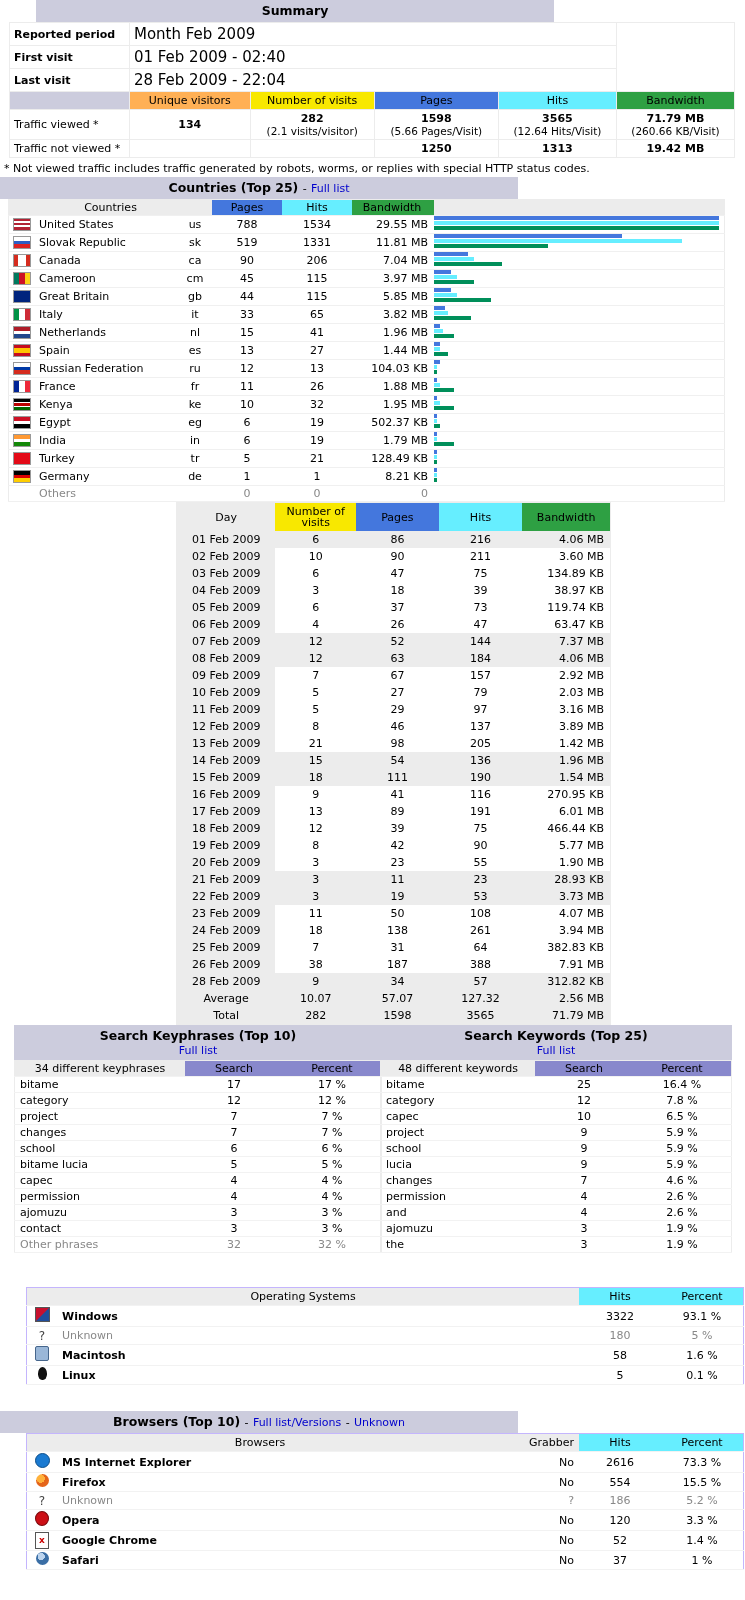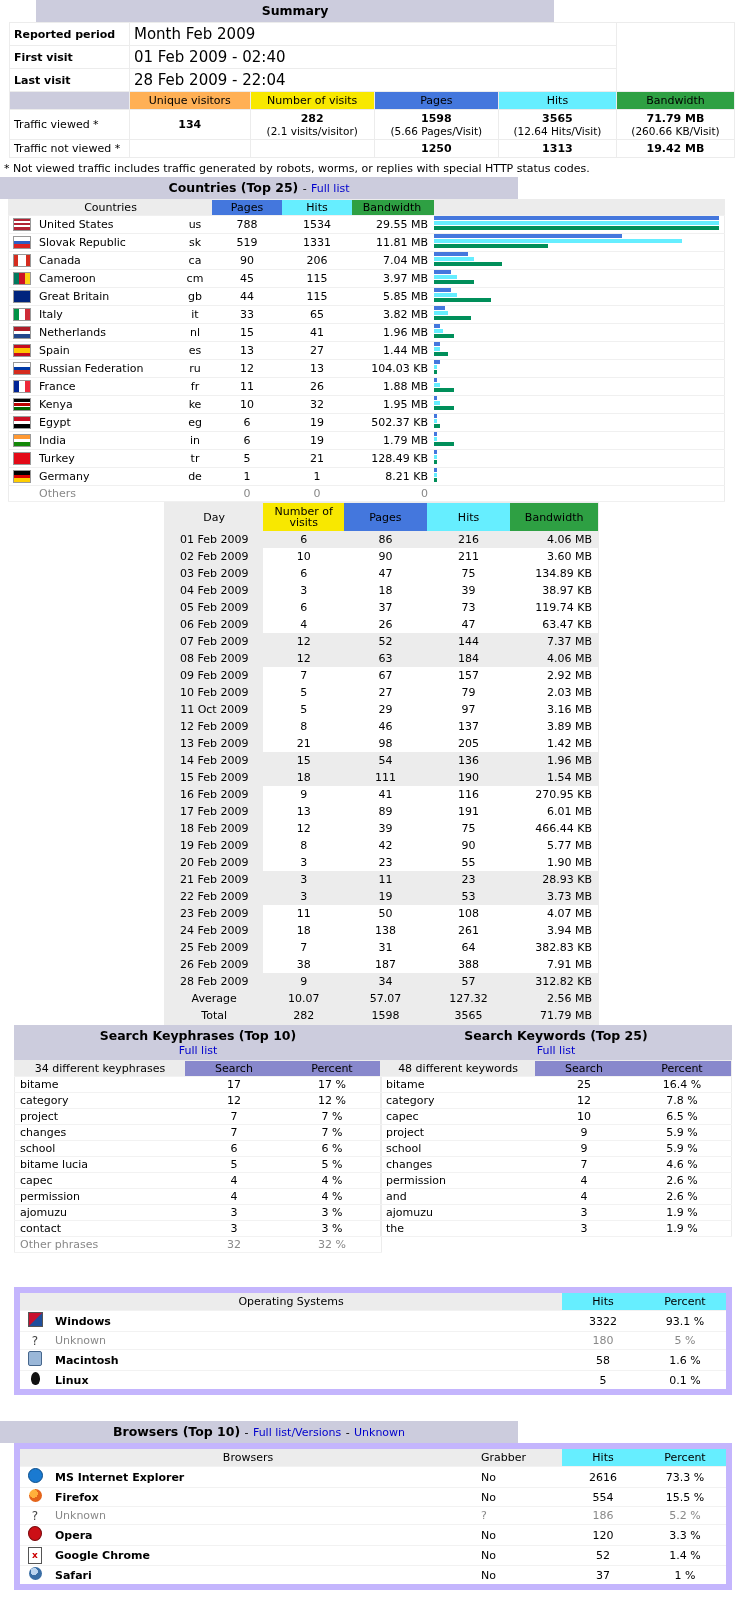--- a/index.html
+++ b/index.html
@@ -63,21 +63,21 @@
   .bars{position:relative;height:17px;}
   .bar{height:4px;display:block;margin-bottom:1px;}
   .bar.p{background:#4477DD;}
   .bar.h{background:#66EEFF;}
   .bar.b{background:#008F5A;}
 
   
   .flag{display:inline-block;width:16px;height:11px;border:1px solid #999;vertical-align:middle;overflow:hidden;position:relative;}
 
   
-  #days-wrap{width:599px;}
+  #days-wrap{width:599px;padding-left:12px;}
   table.days{border:1px solid #ECECEC;margin-left:164px;}
   table.days td{padding:2px 6px;font-size:11px;text-align:center;}
   table.days tr.alt td{background:#ECECEC;}
   .dh td{color:#000;text-align:center;padding:3px 6px !important;}
   .dh .d{background:#ECECEC;width:92px;}
   .dh .v{background:#F8E800;width:72px;line-height:11px;}
   .dh .p{background:#4477DD;width:76px;}
   .dh .h{background:#66EEFF;width:76px;}
   .dh .b{background:#2EA043;width:78px;}
   .dayname{background:#ECECEC;}
@@ -96,31 +96,31 @@
   table.kp .kh td{background:#ECECEC;text-align:center;}
   table.kp .kh td.s{background:#8888CC;width:88px;}
   table.kp .kh td.pc{background:#8888CC;width:88px;}
   table.kp td.num{text-align:center;width:88px;}
   table.kp td.pct{text-align:center;width:88px;}
   .otherrow td{color:#888888;}
 
   
   .os-title{width:518px;}
   .br-title{width:518px;}
-  table.os,table.br{border:6px solid #c4b5fd;margin-left:14px;width:718px;}
+  table.os,table.br{border:1px solid #c4b5fd;margin-left:26px;width:718px;}
   table.os td,table.br td{font-size:11px;padding:2px 5px;border-bottom:1px solid #F2F2F2;}
   .oh td{background:#ECECEC;text-align:center;}
   .oh td.hits{background:#66EEFF;width:72px;}
   .oh td.pct{background:#66EEFF;width:72px;}
   .oh td.grab{background:#ECECEC;width:76px;}
   table.os td.name,table.br td.name{font-weight:bold;}
   table.os tr.unk td,table.br tr.unk td{color:#888888;font-weight:normal;}
   td.ic{width:30px;text-align:center;padding:1px 0 !important;}
   td.hits,td.pct{text-align:center;width:72px;}
-  td.grab{text-align:left;width:76px;}
+  td.grab{text-align:right;width:76px;}
   .spacer{height:26px;}
 </style>
 </head>
 <body>
 
 <div id="summary-wrap">
   <div class="sect-title sum-title">Summary</div>
   <table class="summary">
     <tbody>
         <tr>
@@ -495,21 +495,21 @@
           <td class="bw">2.92 MB</td>
         </tr>
         <tr>
           <td class="dayname">10 Feb 2009</td>
           <td>5</td>
           <td>27</td>
           <td>79</td>
           <td class="bw">2.03 MB</td>
         </tr>
         <tr>
-          <td class="dayname">11 Oct 2009</td>
+          <td class="dayname">11 Feb 2009</td>
           <td>5</td>
           <td>29</td>
           <td>97</td>
           <td class="bw">3.16 MB</td>
         </tr>
         <tr>
           <td class="dayname">12 Feb 2009</td>
           <td>8</td>
           <td>46</td>
           <td>137</td>
@@ -744,20 +744,25 @@
             <td>project</td>
             <td class="num">9</td>
             <td class="pct">5.9 %</td>
           </tr>
           <tr>
             <td>school</td>
             <td class="num">9</td>
             <td class="pct">5.9 %</td>
           </tr>
           <tr>
+            <td>lucia</td>
+            <td class="num">9</td>
+            <td class="pct">5.9 %</td>
+          </tr>
+          <tr>
             <td>changes</td>
             <td class="num">7</td>
             <td class="pct">4.6 %</td>
           </tr>
           <tr>
             <td>permission</td>
             <td class="num">4</td>
             <td class="pct">2.6 %</td>
           </tr>
           <tr>

